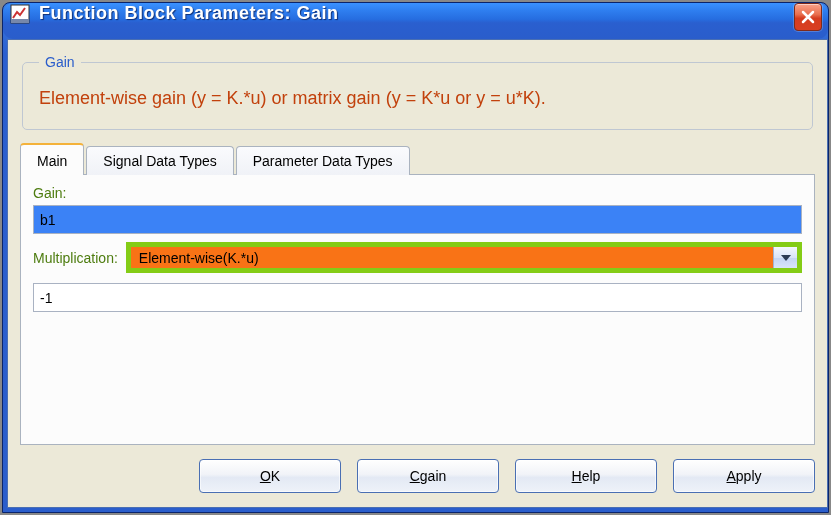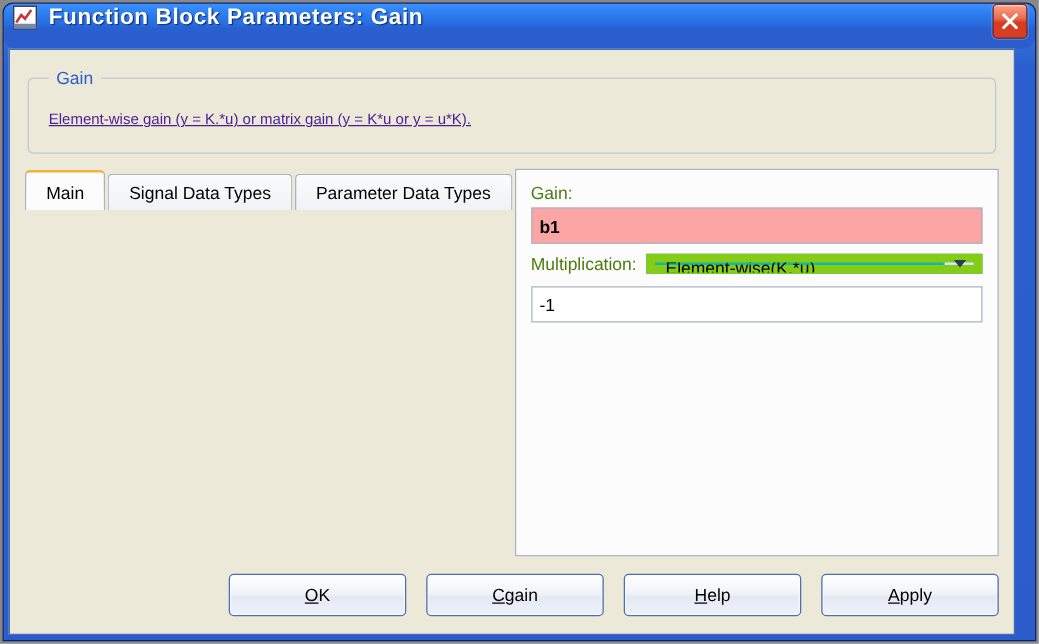--- a/index.html
+++ b/index.html
@@ -51,47 +51,46 @@
     width: 28px; height: 28px;
     border: 1px solid #7f2a1a;
     border-radius: 4px;
     background: linear-gradient(to bottom, #f9a28a 0%, #e96f4e 40%, #d53c1f 55%, #d93f22 100%);
     display: flex; align-items: center; justify-content: center;
     box-shadow: inset 0 1px 0 rgba(255,255,255,0.5), 0 0 0 1px rgba(255,255,255,0.2);
   }
   .close-btn svg { display:block; }
   .client {
     background: #ece9d8;
-    margin: 0 16px 4px 4px;
+    margin: 0 0 4px 4px;
     flex: 1;
     border: 1px solid #4a6fb3;
     display: flex;
     flex-direction: column;
     padding: 10px 12px 14px 12px;
   }
   fieldset.groupbox {
     border: 1px solid #bfc7d2;
     border-radius: 5px;
     margin: 4px 2px 12px 2px;
     padding: 18px 16px 20px 16px;
   }
   fieldset.groupbox legend {
     color: #2a5dcb;
     padding: 0 6px;
     font-size: 14px;
   }
   .desc-text {
-    color: #4c1d95;
-    font-size: 12px;
-    text-decoration: underline;
+    color: #c2410c;
+    font-size: 18px;
   }
   .tabs-area {
     flex: 1;
     display: flex;
-    flex-direction: row;
+    flex-direction: column;
   }
   .tab-row {
     display: flex;
     align-items: flex-end;
     height: 32px;
     position: relative;
     z-index: 2;
   }
   .tab {
     border: 1px solid #aab3bf;
@@ -132,36 +131,35 @@
   .text-input {
     width: 100%;
     border: 1px solid #a9b2c2;
     padding: 4px 6px;
     font-family: inherit;
     font-size: 14px;
     background: #fff;
     height: 29px;
   }
   .text-input.highlight {
-    background: #fca5a5;
-    font-weight: bold;
+    background: #3b82f6;
   }
   .inline-row {
     display: flex;
     align-items: center;
     gap: 8px;
     margin-bottom: 10px;
   }
   .inline-row .field-label { margin-bottom: 0; }
   .select-wrap {
     flex: 1;
     display: flex;
-    border: 7px solid #84cc16;
-    background: #14b8a6;
-    height: 16px;
+    border: 5px solid #84cc16;
+    background: #f97316;
+    height: 31px;
   }
   .select-value {
     flex: 1;
     padding: 4px 8px;
     white-space: nowrap;
     overflow: hidden;
     font-size: 14px;
     display: flex; align-items: center;
   }
   .select-btn {

